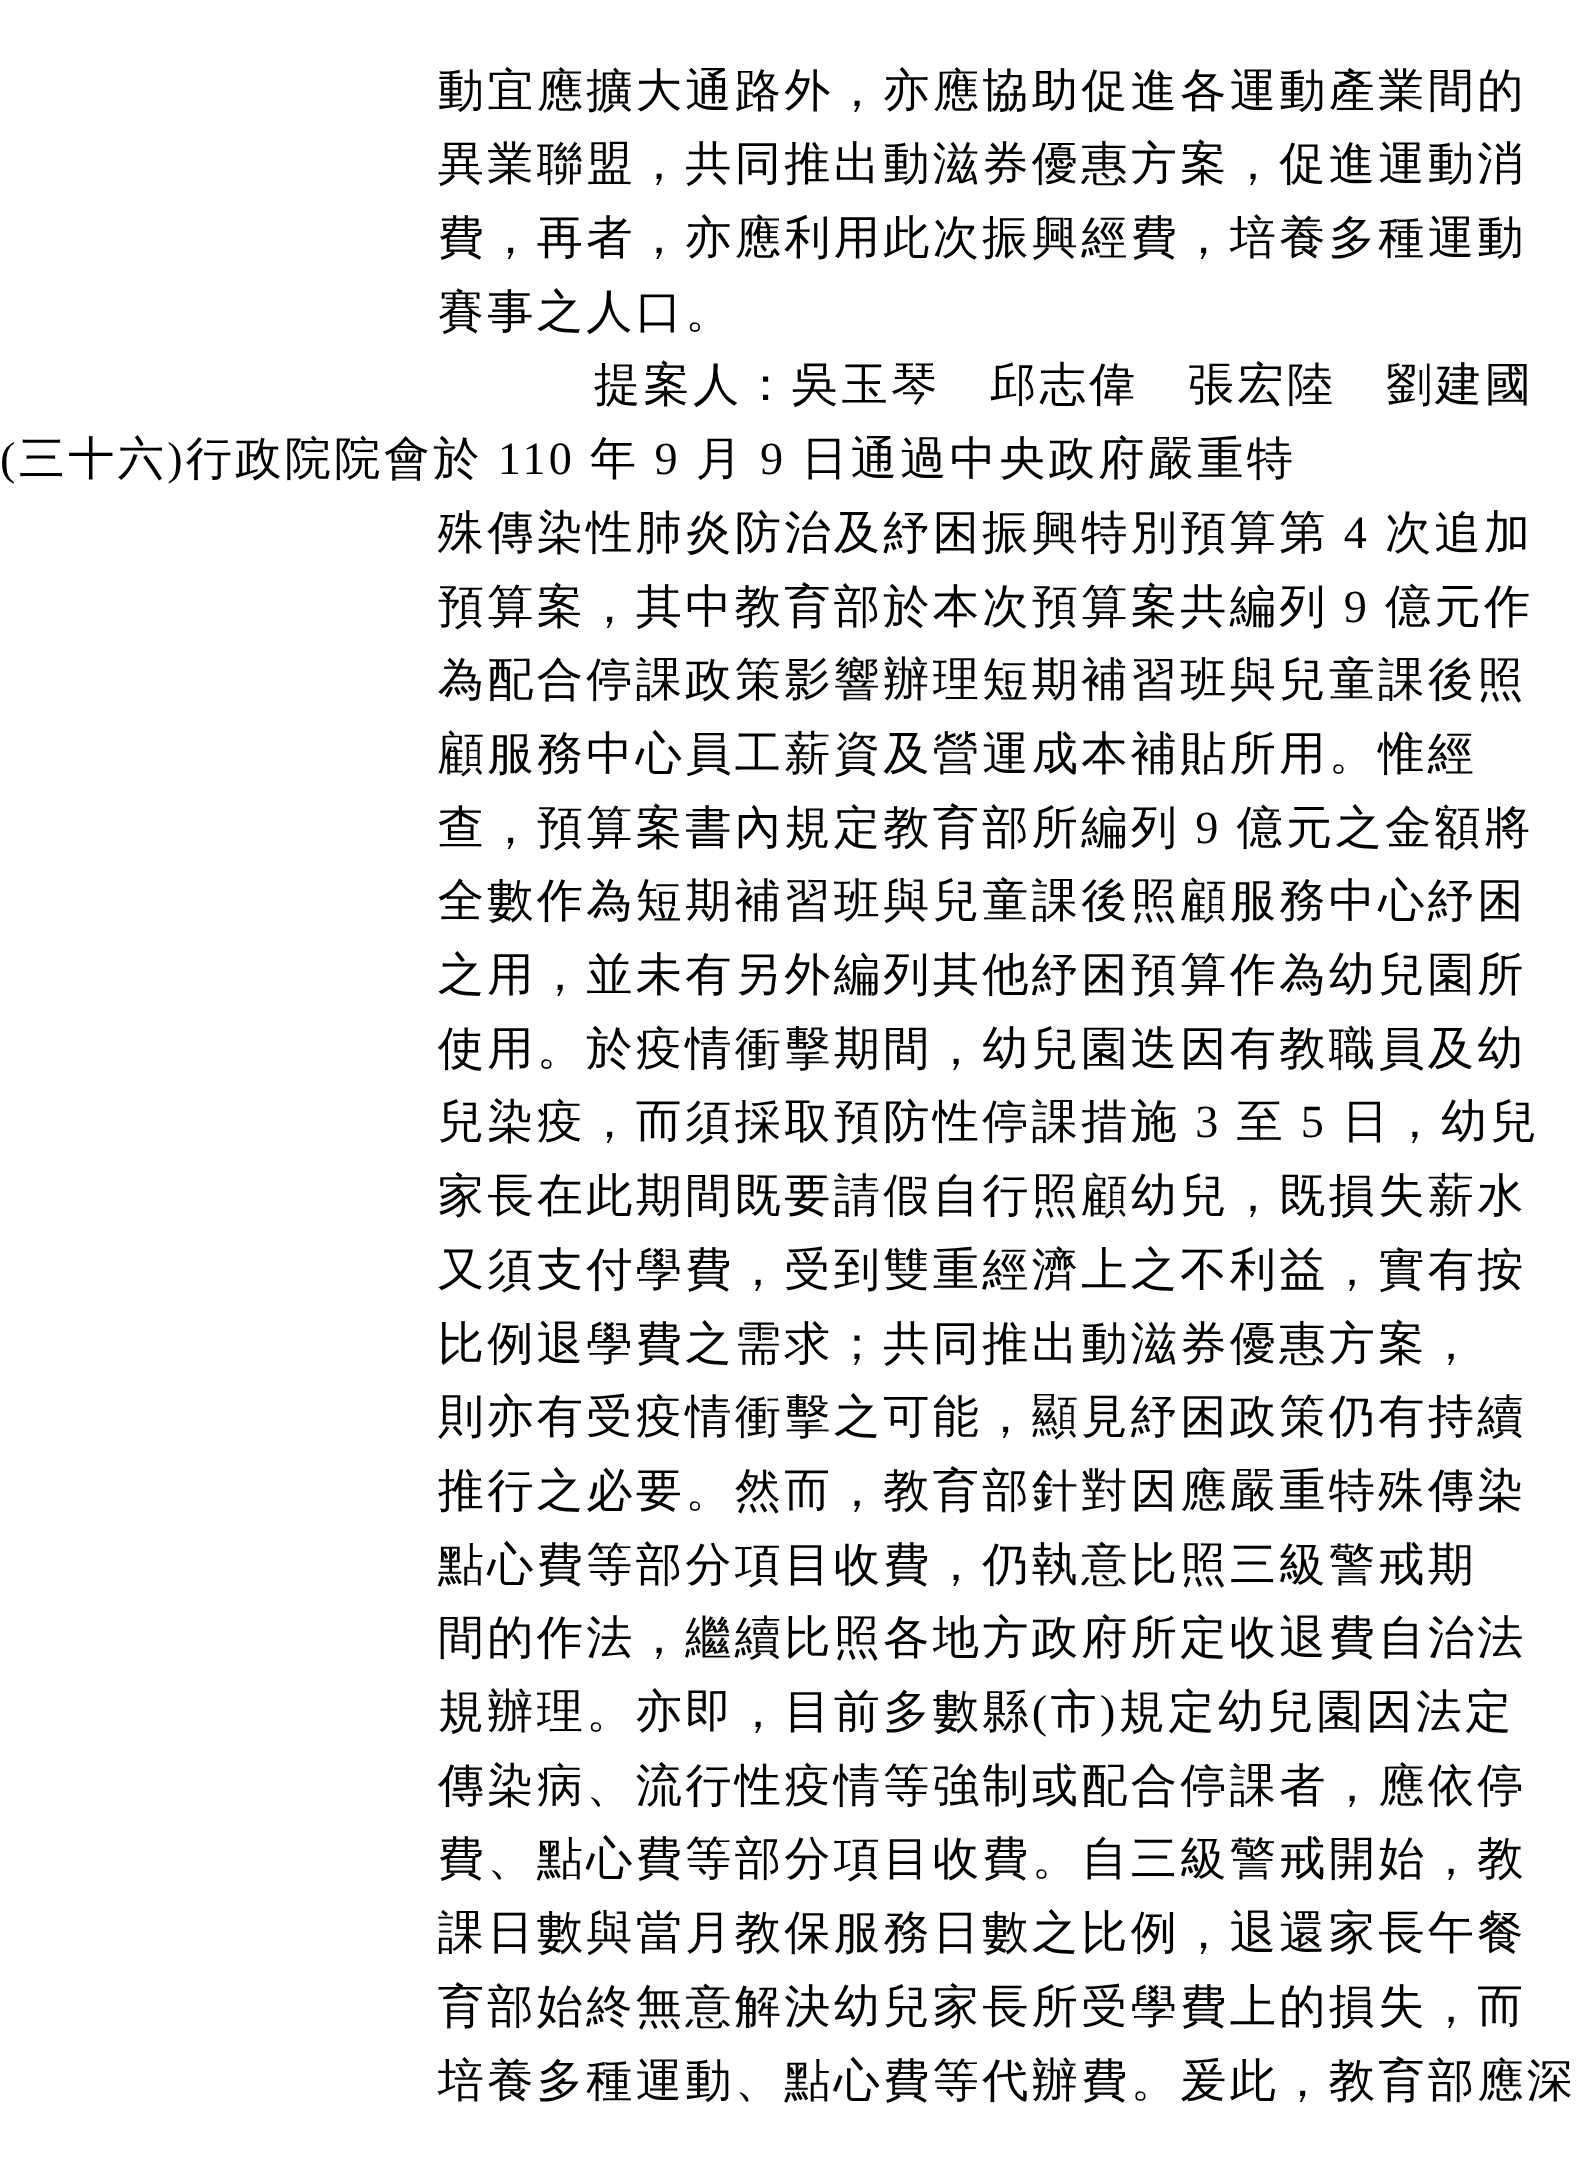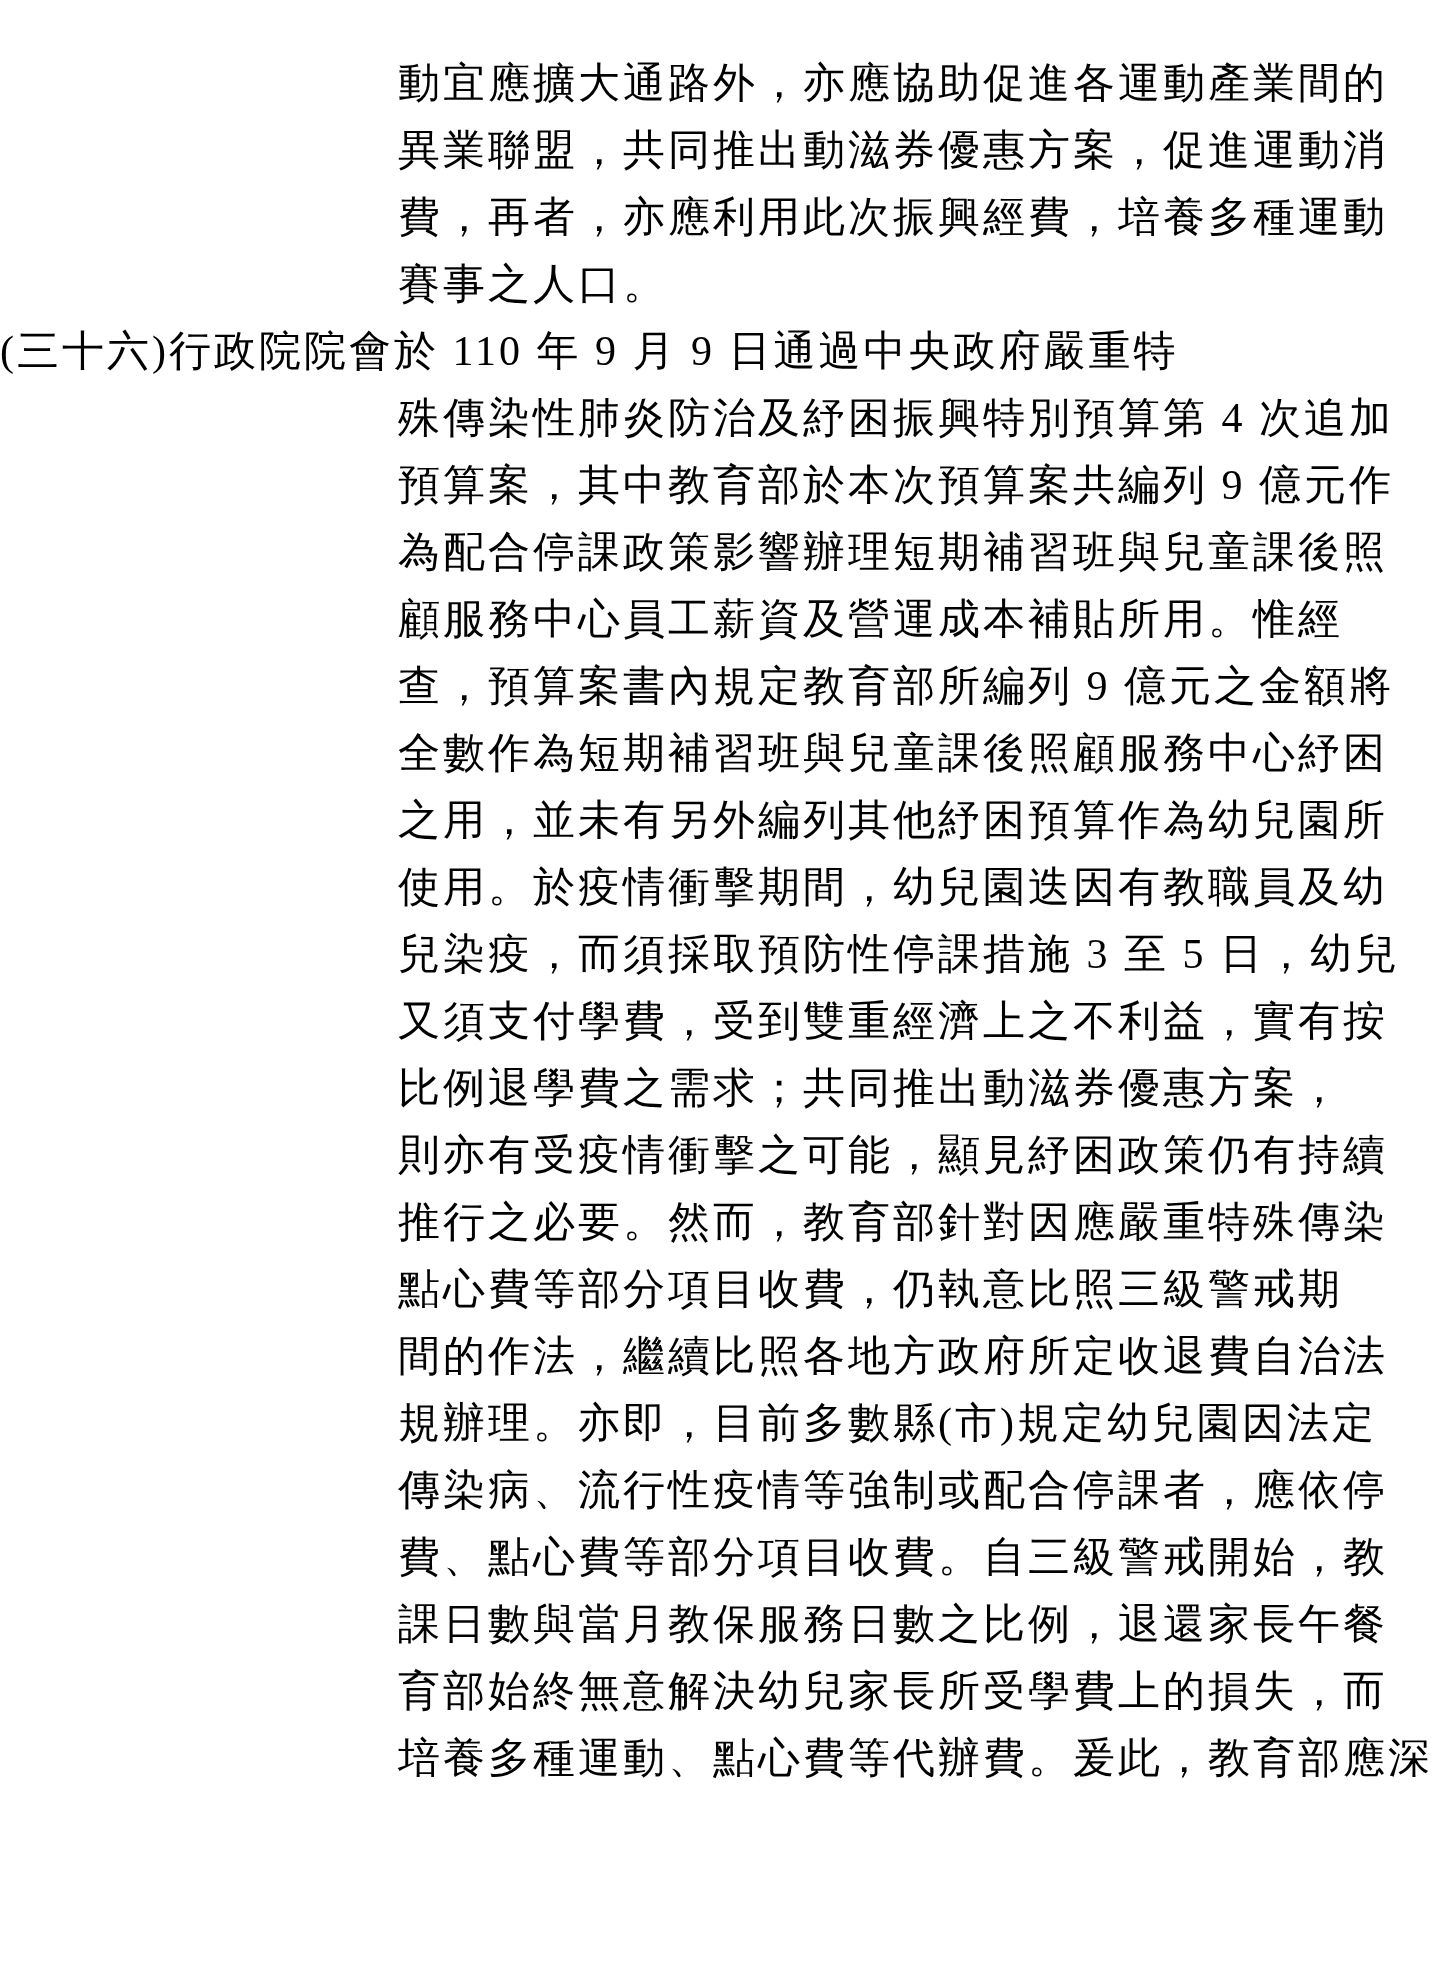--- a/index.html
+++ b/index.html
@@ -43,30 +43,32 @@
 </style>
 </head>
 <body>
 
 <div class="page">
   <div class="textblock" id="textblock">
       <div class="line indent-content">動宜應擴大通路外，亦應協助促進各運動產業間的</div>
       <div class="line indent-content">異業聯盟，共同推出動滋券優惠方案，促進運動消</div>
       <div class="line indent-content">費，再者，亦應利用此次振興經費，培養多種運動</div>
       <div class="line indent-content">賽事之人口。</div>
+      <div class="line indent-proposer">提案人：吳玉琴　邱志偉　張宏陸　劉建國</div>
       <div class="line indent-label">(三十六)行政院院會於 110 年 9 月 9 日通過中央政府嚴重特</div>
       <div class="line indent-content">殊傳染性肺炎防治及紓困振興特別預算第 4 次追加</div>
       <div class="line indent-content">預算案，其中教育部於本次預算案共編列 9 億元作</div>
       <div class="line indent-content">為配合停課政策影響辦理短期補習班與兒童課後照</div>
       <div class="line indent-content">顧服務中心員工薪資及營運成本補貼所用。惟經</div>
       <div class="line indent-content">查，預算案書內規定教育部所編列 9 億元之金額將</div>
       <div class="line indent-content">全數作為短期補習班與兒童課後照顧服務中心紓困</div>
       <div class="line indent-content">之用，並未有另外編列其他紓困預算作為幼兒園所</div>
       <div class="line indent-content">使用。於疫情衝擊期間，幼兒園迭因有教職員及幼</div>
       <div class="line indent-content">兒染疫，而須採取預防性停課措施 3 至 5 日，幼兒</div>
+      <div class="line indent-content">家長在此期間既要請假自行照顧幼兒，既損失薪水</div>
       <div class="line indent-content">又須支付學費，受到雙重經濟上之不利益，實有按</div>
       <div class="line indent-content">比例退學費之需求；共同推出動滋券優惠方案，</div>
       <div class="line indent-content">則亦有受疫情衝擊之可能，顯見紓困政策仍有持續</div>
       <div class="line indent-content">推行之必要。然而，教育部針對因應嚴重特殊傳染</div>
       <div class="line indent-content">點心費等部分項目收費，仍執意比照三級警戒期</div>
       <div class="line indent-content">間的作法，繼續比照各地方政府所定收退費自治法</div>
       <div class="line indent-content">規辦理。亦即，目前多數縣(市)規定幼兒園因法定</div>
       <div class="line indent-content">傳染病、流行性疫情等強制或配合停課者，應依停</div>
       <div class="line indent-content">費、點心費等部分項目收費。自三級警戒開始，教</div>
       <div class="line indent-content">課日數與當月教保服務日數之比例，退還家長午餐</div>

